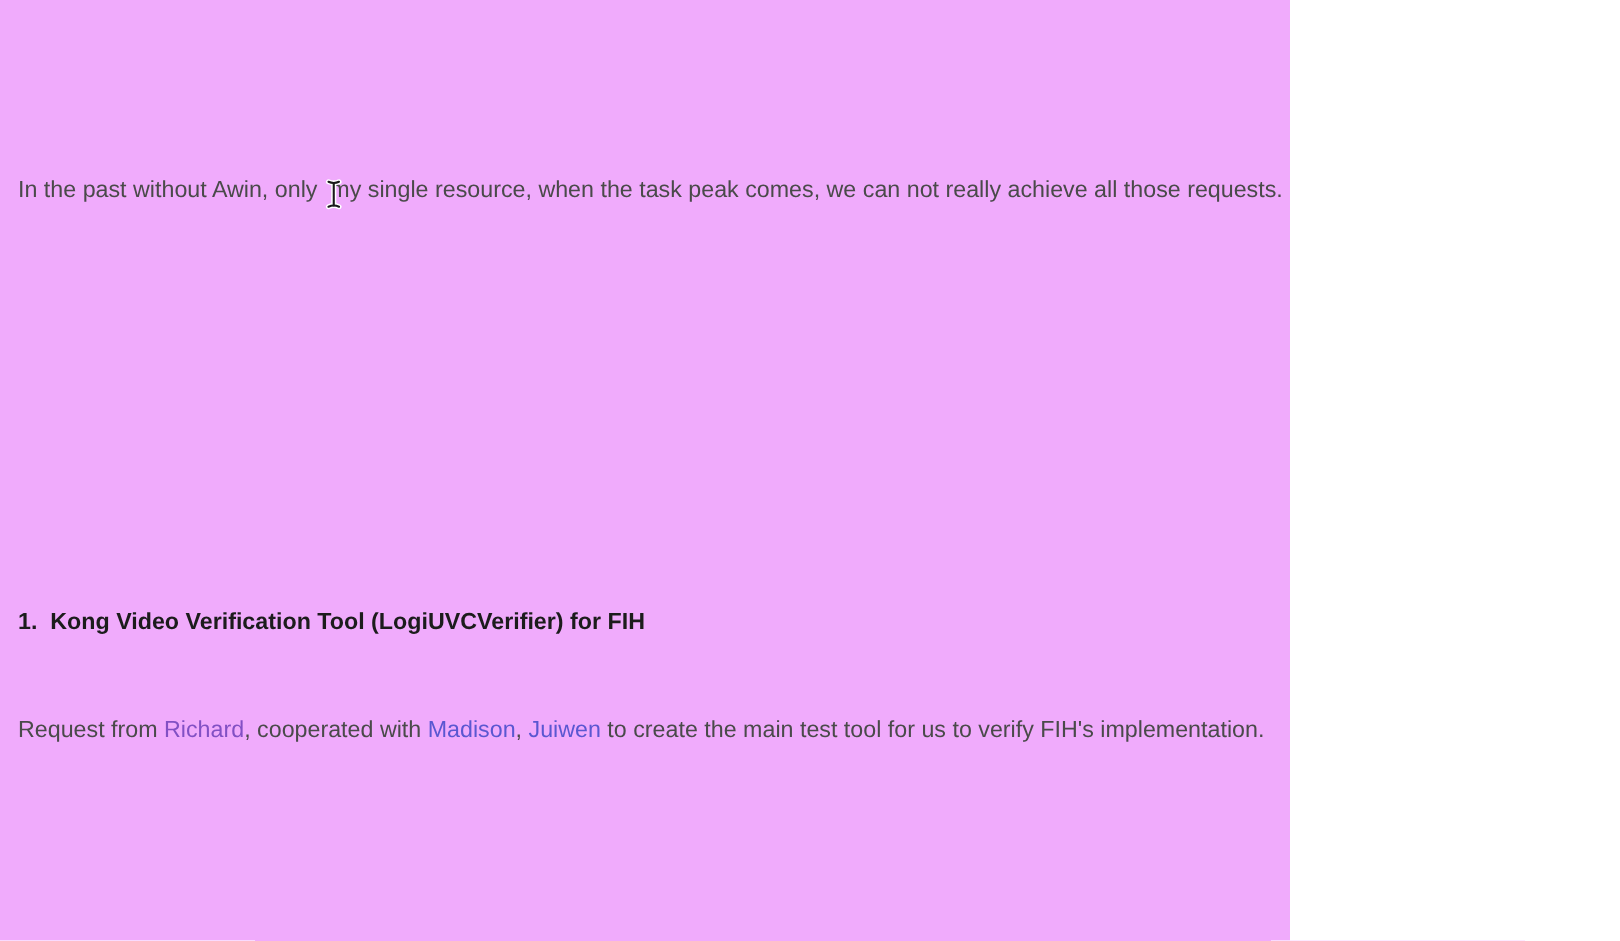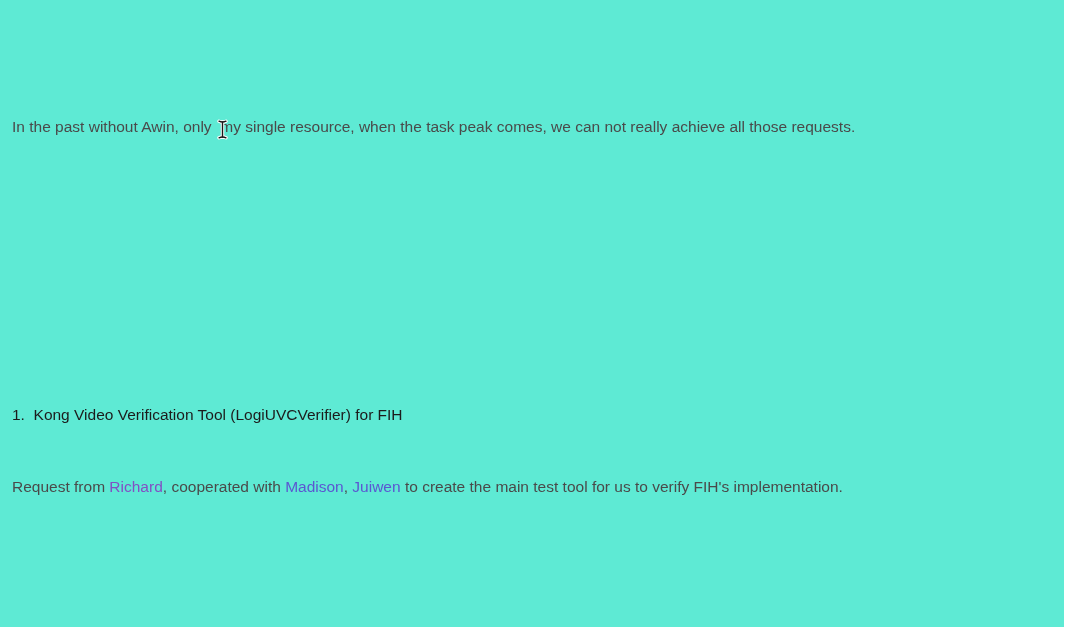--- a/index.html
+++ b/index.html
@@ -6,43 +6,43 @@
     margin: 0;
     padding: 0;
     background: #ffffff;
     width: 1080px;
     height: 627px;
     overflow: hidden;
     font-family: "Liberation Sans", sans-serif;
   }
   .page {
     position: relative;
-    width: 1064px;
+    width: 860px;
     height: 627px;
-    background: #5eead4;
+    background: #f0abfc;
     overflow: hidden;
   }
   .doc {
     position: absolute;
     top: -5px;
     left: 12px;
     right: 8px;
     font-size: 15.5px;
     line-height: 24px;
     color: #4a4a4a;
     white-space: pre-wrap;
   }
   .line {
     min-height: 24px;
     white-space: pre;
   }
   .block { margin: 0; }
   .gap { height: 24px; }
   .heading {
-    font-weight: normal;
+    font-weight: bold;
     color: #1c1c1c;
   }
   .mention-purple {
     color: #8250c4;
     cursor: pointer;
   }
   .mention-blue {
     color: #5b57d1;
     cursor: pointer;
   }

